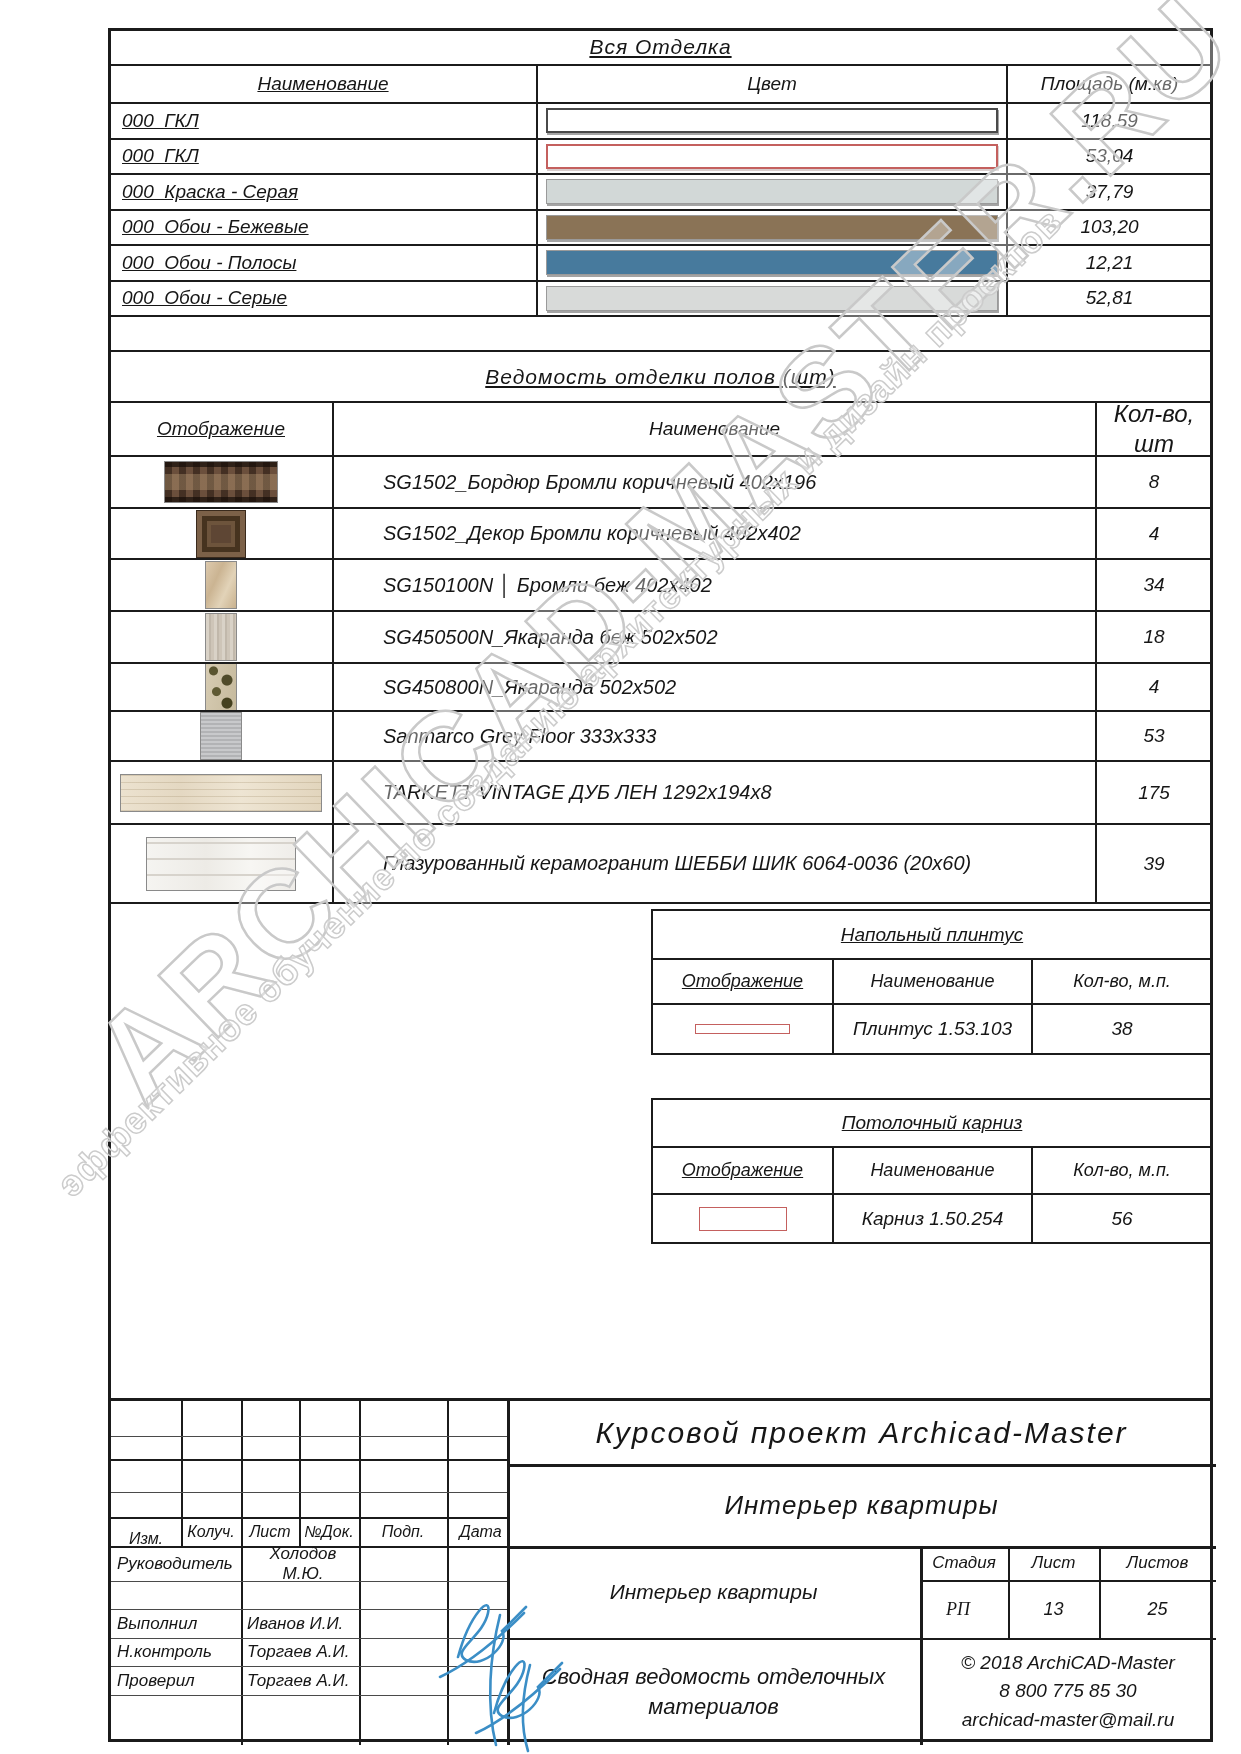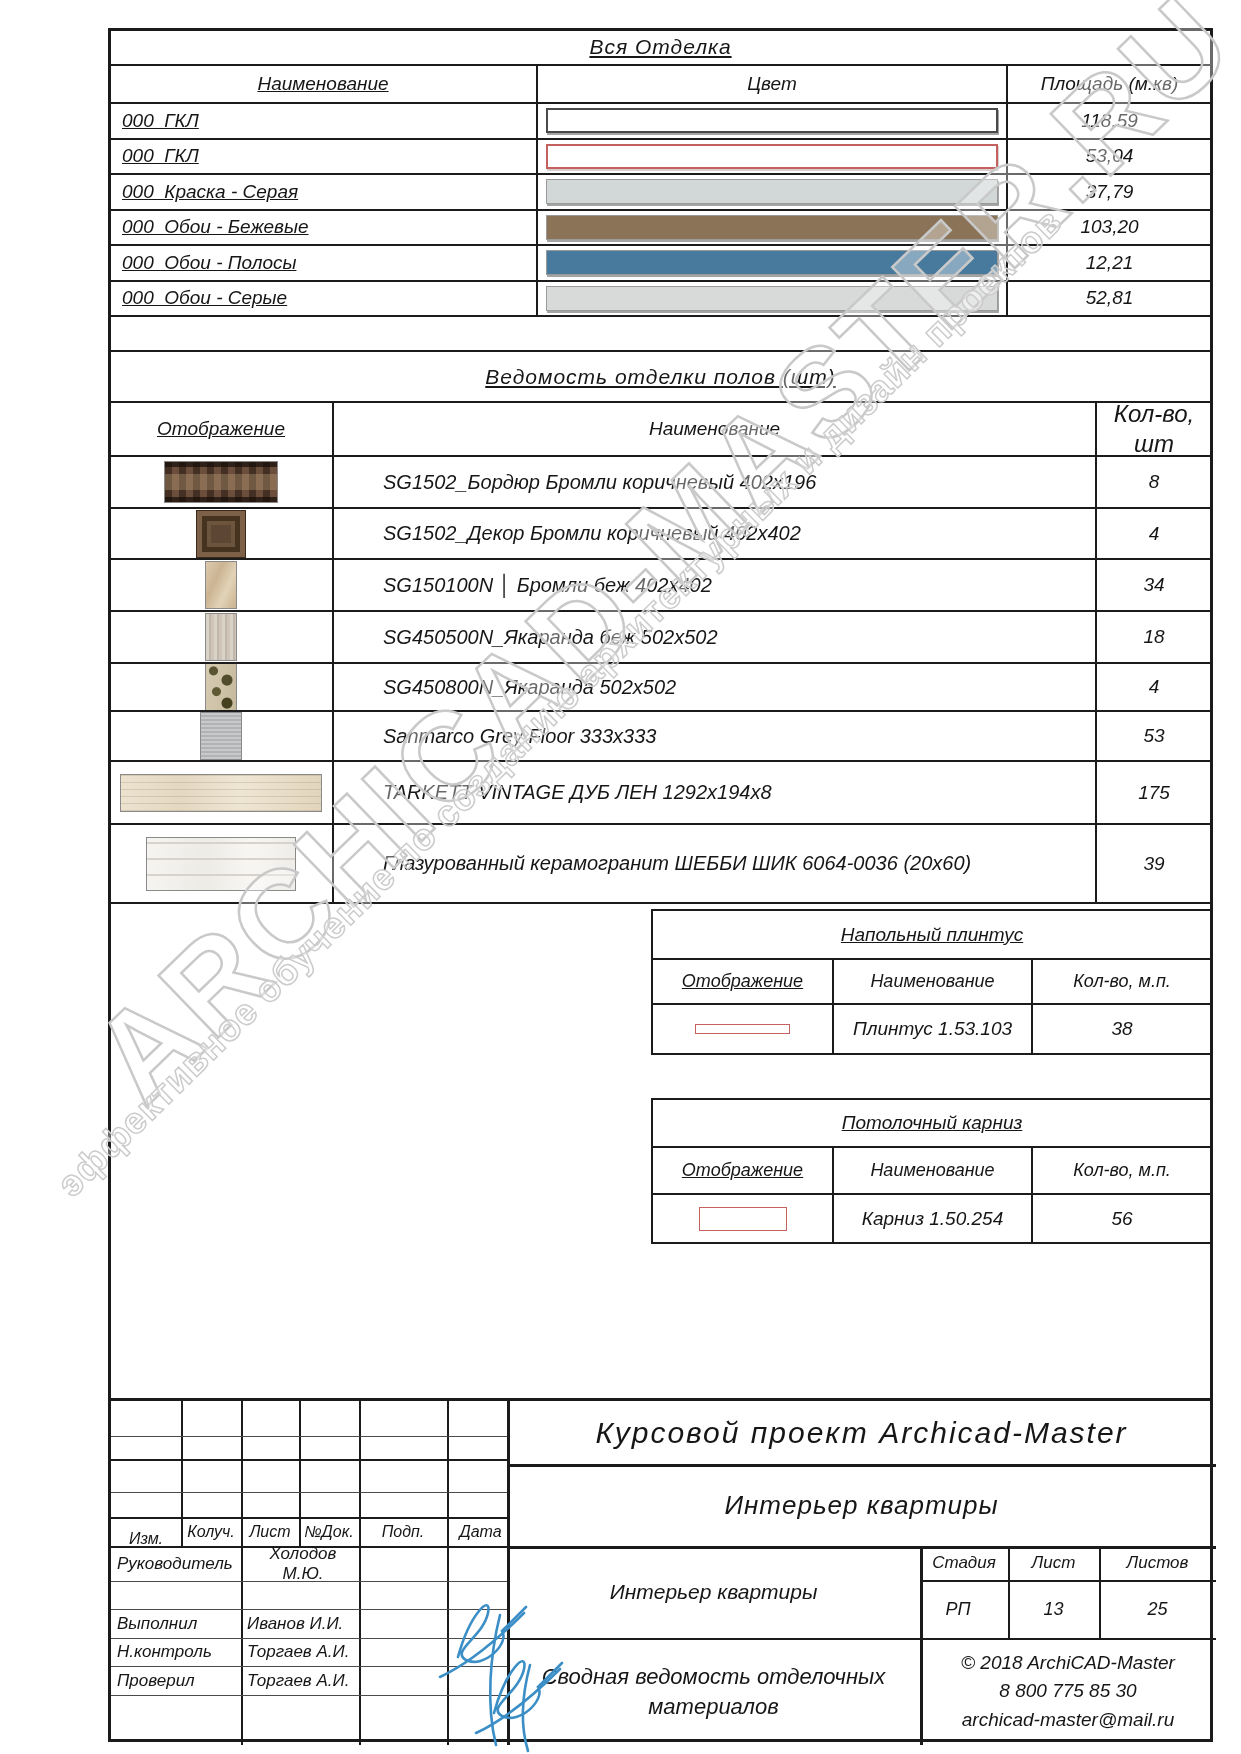--- a/index.html
+++ b/index.html
@@ -296,21 +296,21 @@
     <div class="vline hv" style="left:809px;top:145px;height:199px;"></div>
     <div class="hline" style="left:396px;top:237px;width:709px;"></div>
     <div class="tbcell objsub" style="left:396px;top:145px;width:413px;height:92px;">Интерьер квартиры</div>
     <div class="tbcell doctitle" style="left:396px;top:237px;width:413px;height:107px;">Сводная ведомость отделочных материалов</div>
     <div class="vline" style="left:897px;top:145px;height:92px;"></div>
     <div class="vline" style="left:988px;top:145px;height:92px;"></div>
     <div class="hline" style="left:809px;top:179px;width:296px;"></div>
     <div class="tbcell stlbl" style="left:809px;top:145px;width:88px;height:34px;">Стадия</div>
     <div class="tbcell stlbl" style="left:897px;top:145px;width:91px;height:34px;">Лист</div>
     <div class="tbcell stlbl" style="left:988px;top:145px;width:117px;height:34px;">Листов</div>
-    <div class="tbcell stval" style="left:809px;top:179px;width:76px;height:58px;">РП</div>
+    <div class="tbcell stval" style="left:809px;top:179px;width:76px;height:58px;font-family:Liberation Serif, serif;">РП</div>
     <div class="tbcell stval" style="left:897px;top:179px;width:91px;height:58px;">13</div>
     <div class="tbcell stval" style="left:988px;top:179px;width:117px;height:58px;">25</div>
     <div class="tbcell copyr" style="left:809px;top:237px;width:296px;height:107px;">
       <span>© 2018 ArchiCAD-Master</span>
       <span>8 800 775 85 30</span>
       <span>archicad-master@mail.ru</span>
     </div>
   </div>
 
   <svg class="sig" width="190" height="170" viewBox="0 0 190 170">

